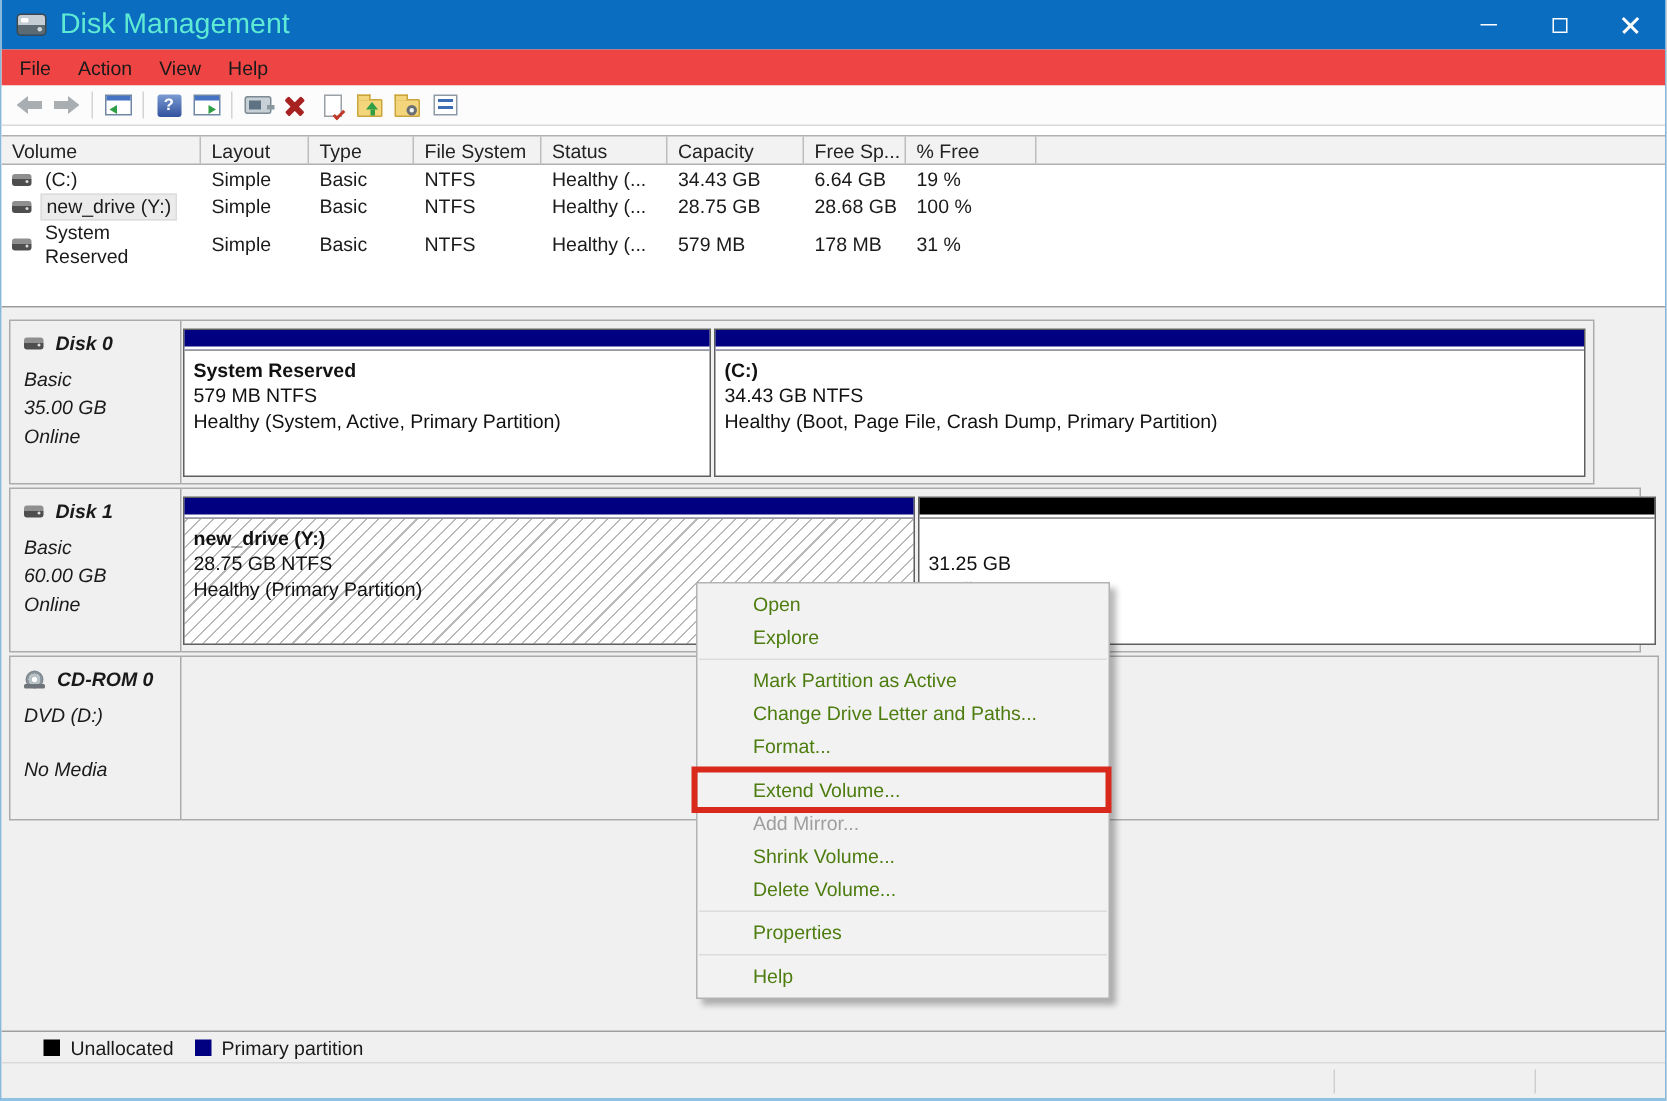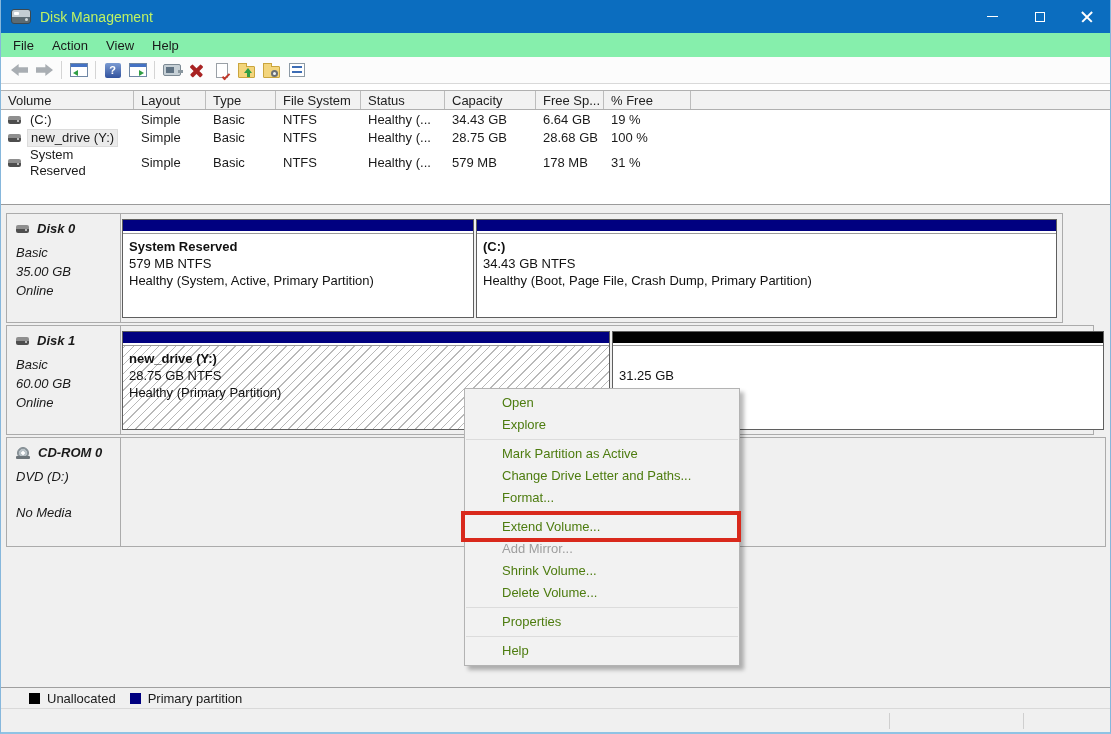--- a/index.html
+++ b/index.html
@@ -9,31 +9,31 @@
     position:relative; width:1111px; height:734px; background:#f0f0f0;
     border-left:1px solid #86b7dc; border-right:1px solid #86b7dc; border-bottom:2px solid #8fc3e4;
     overflow:hidden;
   }
   
   .titlebar { position:absolute; left:0; top:0; right:0; height:33px; background:#0b6dbf; display:flex; align-items:center; }
   .app-icon { width:20px; height:15px; margin:0 9px 0 10px; border-radius:3px;
     background:linear-gradient(#c3cdd3 0 52%, #5c6b73 52% 100%); position:relative; border:1px solid #3c4850; }
   .app-icon::before { content:""; position:absolute; left:2px; top:2px; width:5px; height:3px; background:#fff; border-radius:1px; }
   .app-icon::after { content:""; position:absolute; right:2px; bottom:2px; width:3px; height:3px; background:#cfd8dc; border-radius:50%; }
-  .title-text { color:#bef264; font-size:14px; }
+  .title-text { color:#5eead4; font-size:19px; }
   .caption { margin-left:auto; display:flex; height:33px; }
   .cap-btn { width:47px; height:33px; display:flex; align-items:center; justify-content:center; position:relative; }
   .glyph-min { width:11px; height:1px; background:#fff; }
   .glyph-max { width:10px; height:10px; border:1px solid #fff; }
   .glyph-close { position:relative; width:12px; height:12px; }
   .glyph-close::before,.glyph-close::after { content:""; position:absolute; left:-1px; top:5px; width:14px; height:1.5px; background:#fff; }
   .glyph-close::before { transform:rotate(45deg); }
   .glyph-close::after { transform:rotate(-45deg); }
   
-  .menubar { position:absolute; left:0; top:33px; right:0; height:24px; background:#86efac; display:flex; align-items:center; font-size:13px; color:#1a1a1a; }
+  .menubar { position:absolute; left:0; top:33px; right:0; height:24px; background:#ef4444; display:flex; align-items:center; font-size:13px; color:#1a1a1a; }
   .menu-item { padding:0 9px; height:24px; display:flex; align-items:center; }
   .menubar .menu-item:first-child { margin-left:3px; }
   
   .toolbar { position:absolute; left:0; top:57px; right:0; height:27px; background:#fcfcfc; border-bottom:1px solid #d9d9d9; display:flex; align-items:center; padding-left:6px; }
   .tb-btn { width:25px; height:24px; display:flex; align-items:center; justify-content:center; }
   .tb-sep { width:1px; height:18px; background:#d4d4d4; margin:0 4px; }
   .arrow-l { width:17px; height:12px; background:#a9aeb3; clip-path:polygon(0 50%, 45% 0, 45% 28%, 100% 28%, 100% 72%, 45% 72%, 45% 100%); }
   .arrow-r { width:17px; height:12px; background:#a9aeb3; clip-path:polygon(100% 50%, 55% 0, 55% 28%, 0 28%, 0 72%, 55% 72%, 55% 100%); }
   .win-ico { width:18px; height:14px; background:#fff; border:1px solid #6f87a5; position:relative; }
   .win-ico::before { content:""; position:absolute; left:0; right:0; top:0; height:3px; background:#4472c4; }

